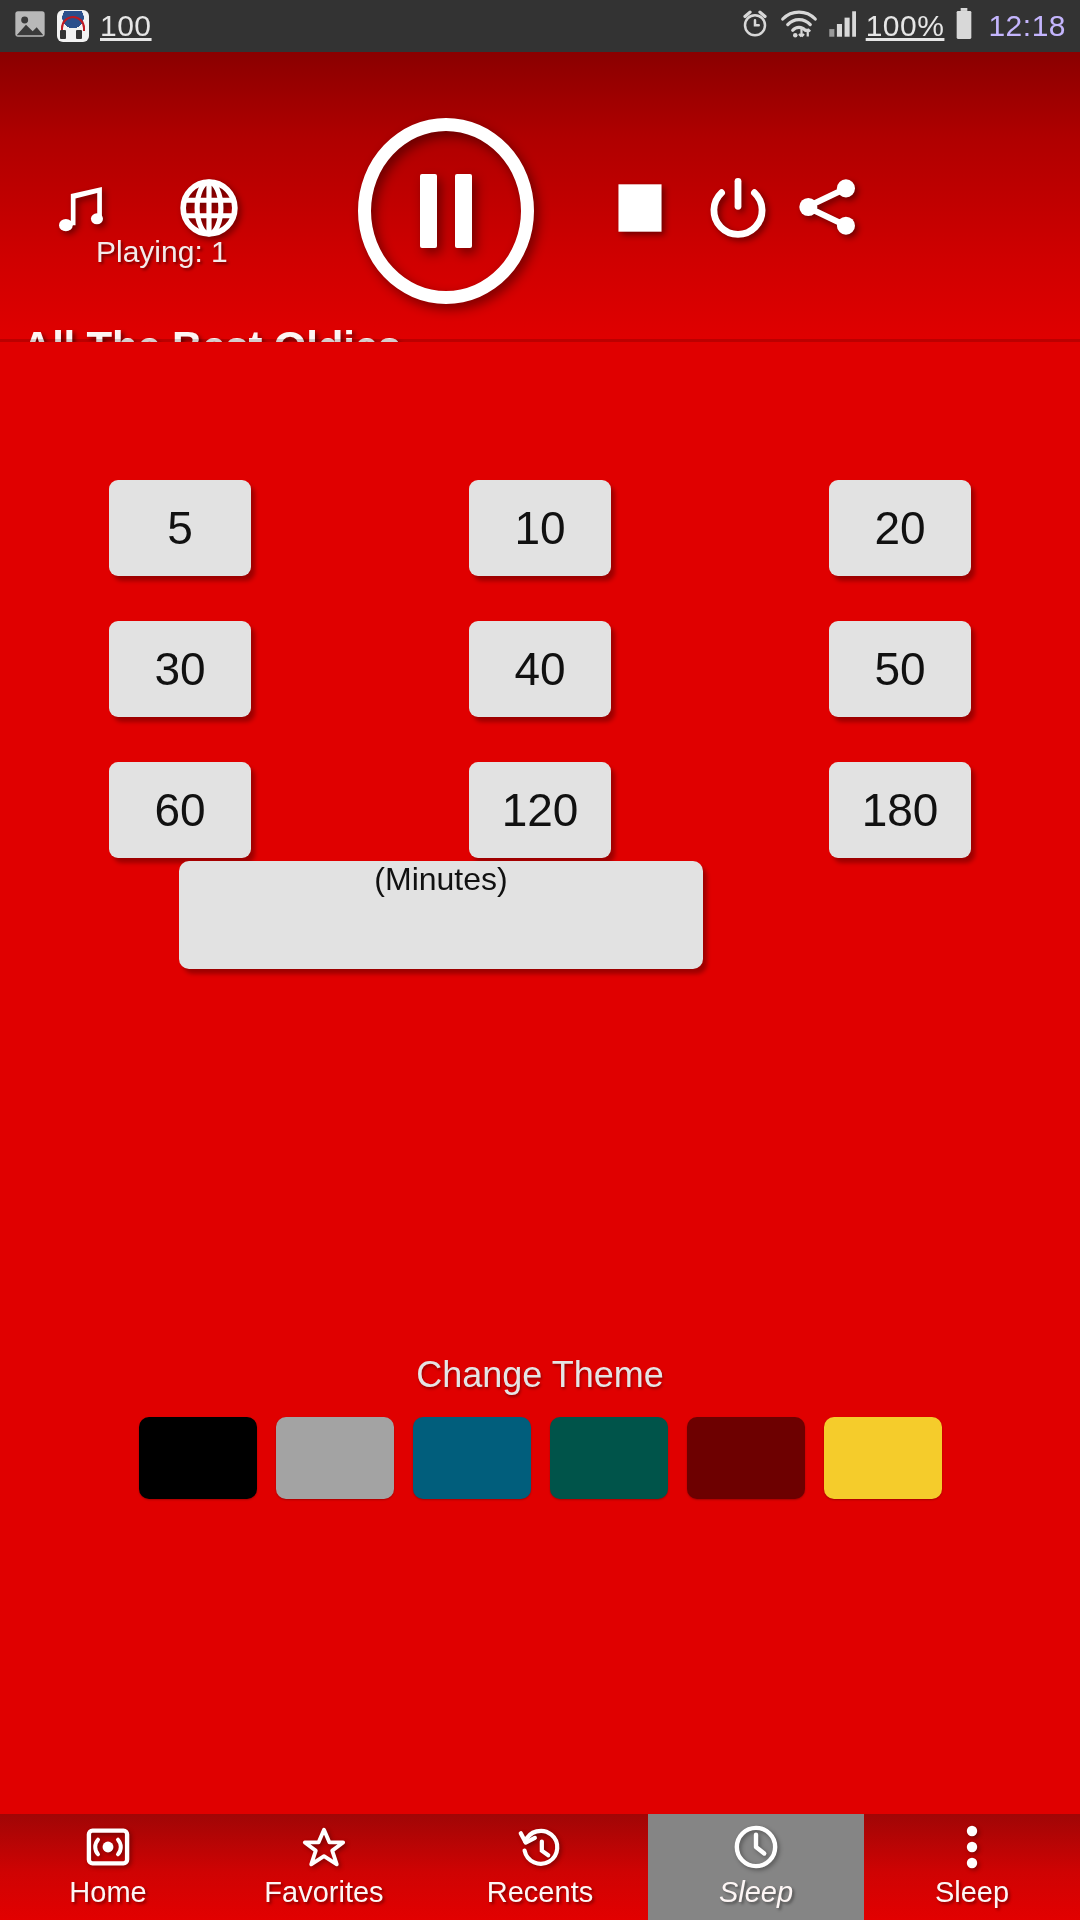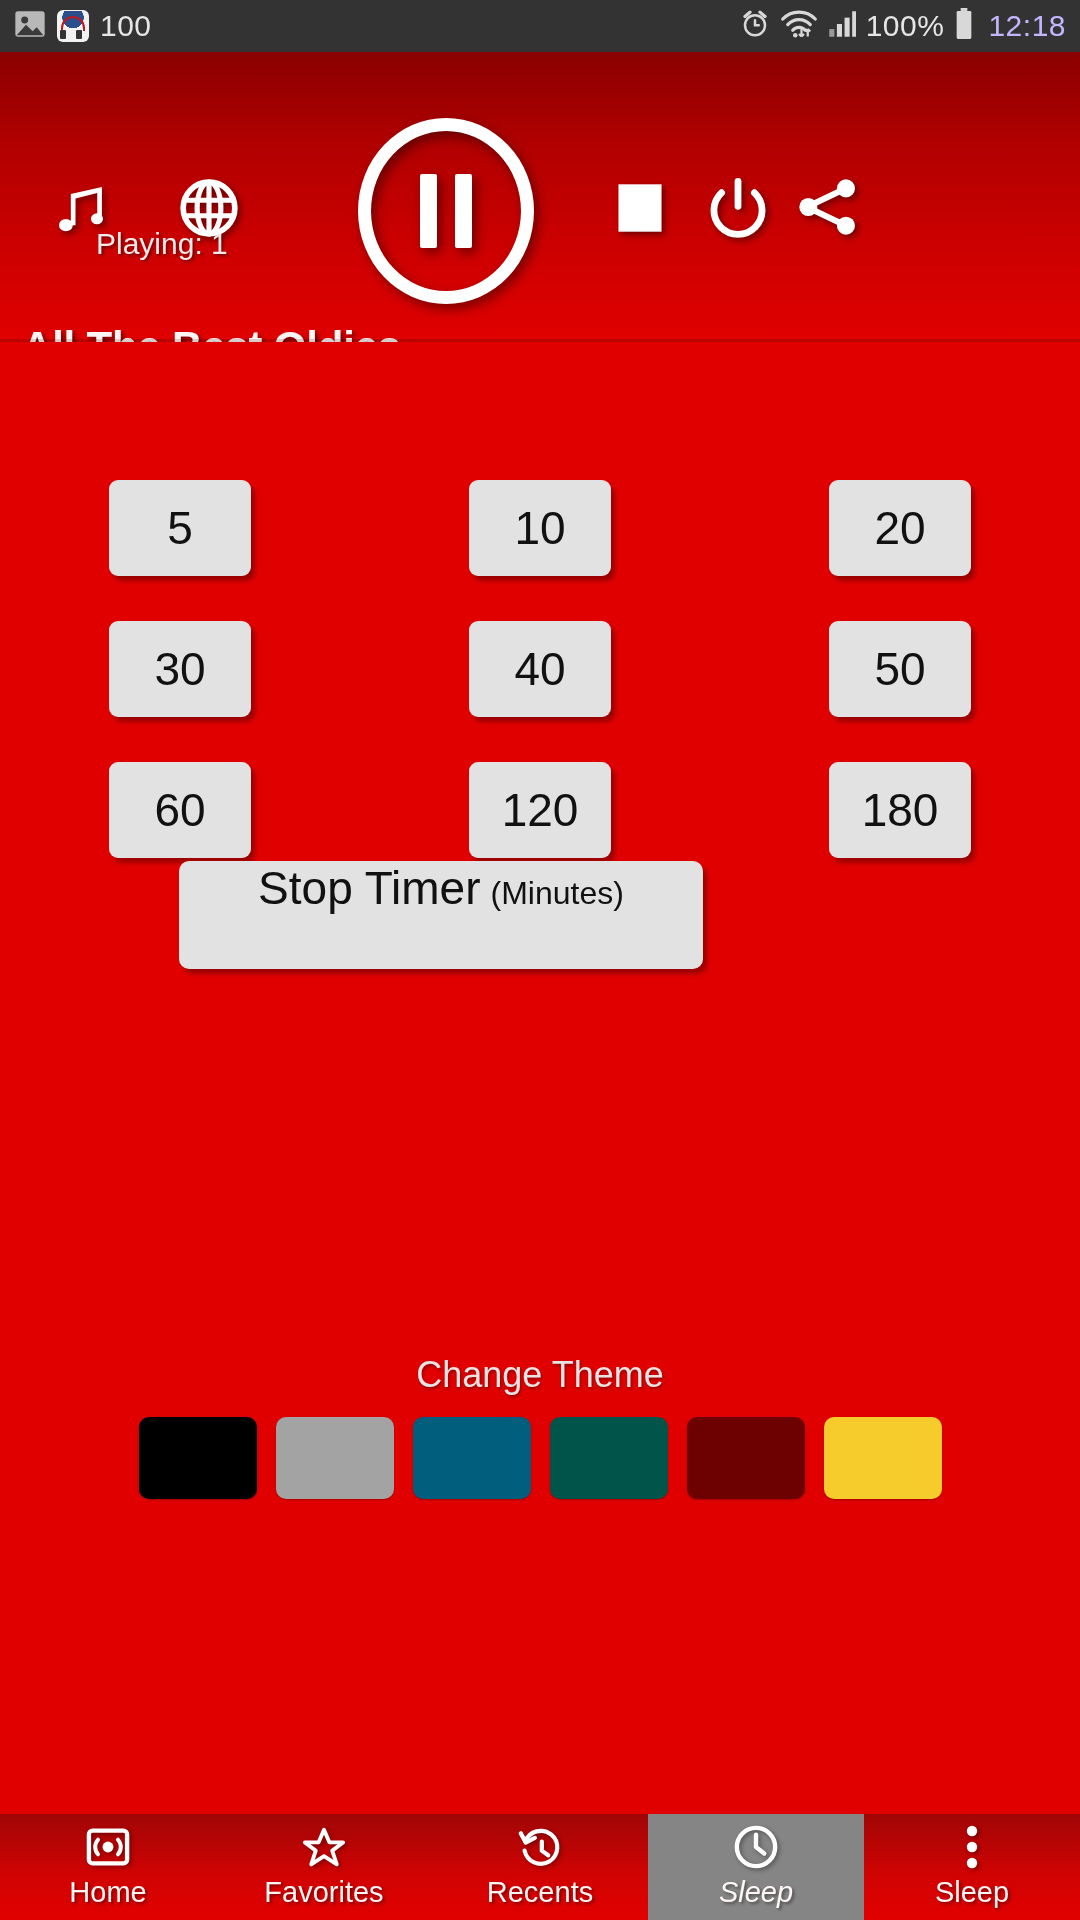--- a/index.html
+++ b/index.html
@@ -14,21 +14,21 @@
   
   .statusbar{
     height:52px; width:100%;
     background:#333333;
     display:flex; align-items:center;
     padding:0 14px;
     color:#d8d8d8;
   }
   .sb-left{ display:flex; align-items:center; gap:11px; }
   .sb-right{ margin-left:auto; display:flex; align-items:center; gap:10px; }
-  .sb-text{ font-size:30px; color:#e6e6e6; letter-spacing:0.5px; }
+  .sb-text{ font-size:30px; color:#e6e6e6; letter-spacing:0.5px;text-decoration:underline; }
   .sb-time{ font-size:30px; color:#c4b5fd; letter-spacing:0.5px; margin-left:4px;}
   .appicon{
     width:32px;height:32px;border-radius:6px;background:#f2f2f2;
     display:flex;align-items:center;justify-content:center;
     overflow:hidden;
   }
   .appicon-inner{
     width:30px;height:30px;border-radius:5px;
     background:radial-gradient(circle at 50% 22%, #2b4f8c 0 38%, #f2f2f2 39% 100%);
     position:relative;
@@ -73,21 +73,21 @@
   }
   .playbtn .ring{
     width:176px;height:186px;border-radius:50%;
     border:13px solid #fff;
     display:flex;align-items:center;justify-content:center;
     gap:18px;
   }
   .playbtn .bar{ width:17px;height:74px;background:#fff;border-radius:2px;}
 
   .playing-label{
-    position:absolute; left:96px; top:175px;
+    position:absolute; left:96px; top:183px;
     font-size:30px; color:#f4eaea;
     text-shadow:2px 2px 3px rgba(0,0,0,.45);
   }
   .station-name{
     position:absolute; left:22px; top:271px;
     font-size:42px; font-weight:bold; color:#fdf5f4;
     text-shadow:3px 3px 4px rgba(0,0,0,.5);
     letter-spacing:-0.2px;
   }
   .hdr-divider{
@@ -290,21 +290,20 @@
     <button class="tbtn">20</button>
     <button class="tbtn">30</button>
     <button class="tbtn">40</button>
     <button class="tbtn">50</button>
     <button class="tbtn">60</button>
     <button class="tbtn">120</button>
     <button class="tbtn">180</button>
   </div>
 
   <button class="stopbtn">
-    <span class="big">Stop Timer</span>
     <span class="small">(Minutes)</span>
   </button>
 
   <div class="theme-label">Change Theme</div>
 
   <div class="swatches">
     <button class="swatch" style="background:#000000"></button>
     <button class="swatch" style="background:#a3a3a3"></button>
     <button class="swatch" style="background:#015e7c"></button>
     <button class="swatch" style="background:#00544a"></button>

